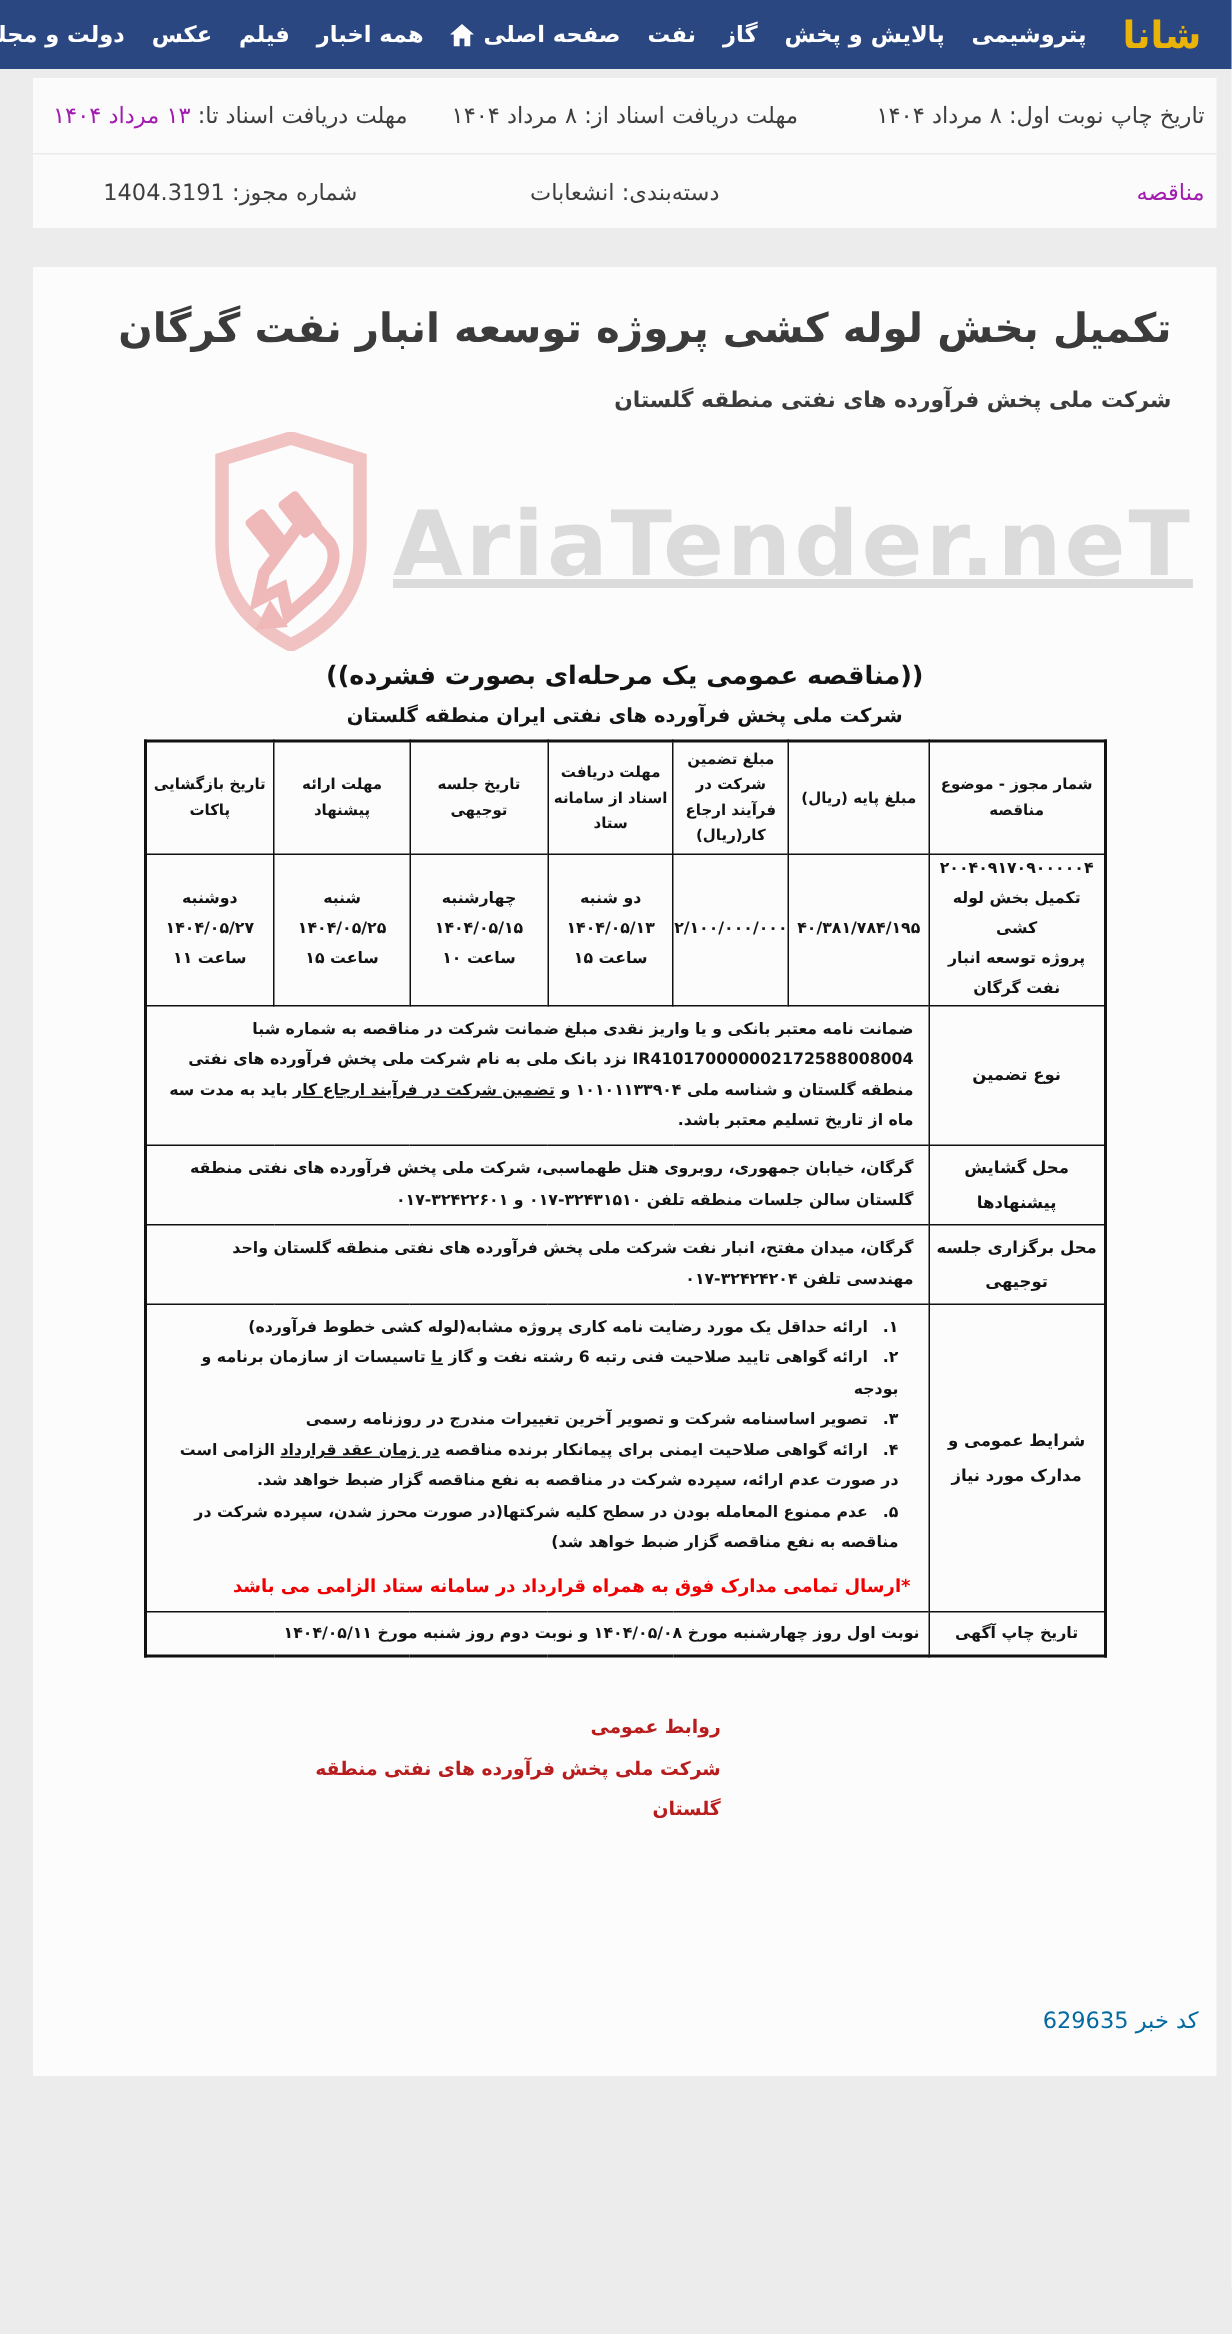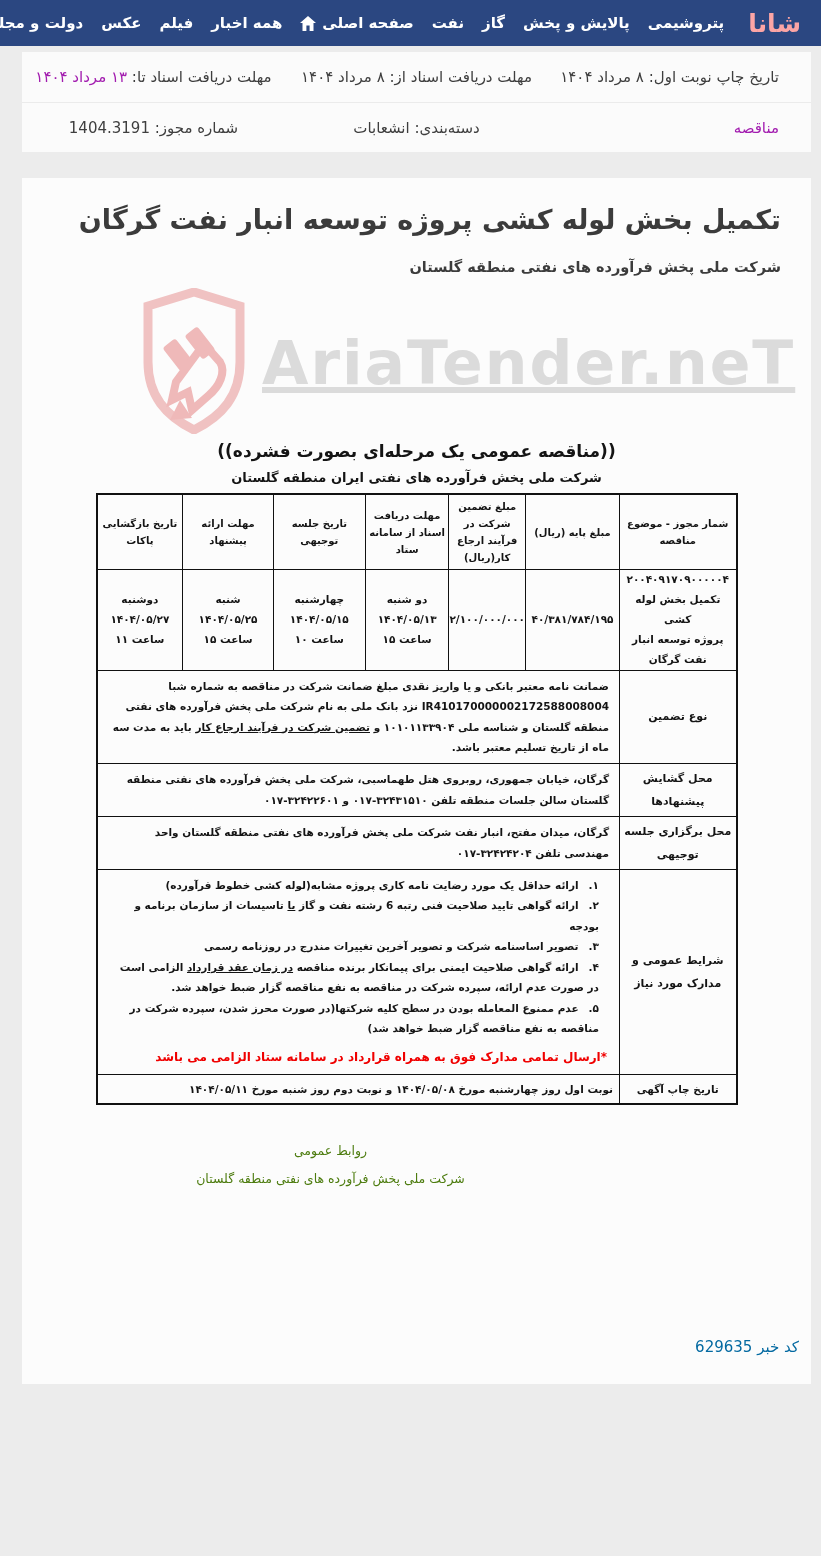--- a/index.html
+++ b/index.html
@@ -13,42 +13,42 @@
   }
   
   .navbar {
     height:46px; background:#2b4781;
     display:flex; align-items:center;
     padding:0 20px 0 0;
     gap:18px;
     white-space:nowrap; overflow:hidden;
   }
   .nav-logo {
-    color:#fca5a5; font-size:25px; font-weight:bold;
+    color:#eab308; font-size:25px; font-weight:bold;
     letter-spacing:1px; margin-left:6px; cursor:pointer;
     flex:0 0 auto;
   }
   .nav-item {
     color:#ffffff; font-size:15px; font-weight:bold;
     display:flex; align-items:center; gap:6px;
     cursor:pointer; flex:0 0 auto;
   }
   .home-glyph { width:16px; height:15px; display:inline-block; }
   
   .info-card {
     margin:6px 10px 0 22px;
     background:#fbfbfb;
   }
   .info-row {
     display:grid; grid-template-columns:1fr 1fr 1fr;
     align-items:center; height:50px;
     font-size:15px; color:#3e3e3e;
   }
   .info-row + .info-row { border-top:1px solid #ebebeb; }
-  .info-cell-r { text-align:right; padding-right:32px; }
+  .info-cell-r { text-align:right; padding-right:8px; }
   .info-cell-c { text-align:center; }
   .info-cell-l { text-align:center; }
   .b { font-weight:normal; color:#a21caf; }
   
   .main-card {
     margin:26px 10px 0 22px;
     background:#fcfcfc;
     height:1206px;
     position:relative;
   }
@@ -99,22 +99,22 @@
   .u { text-decoration:underline; }
   .cond { padding-right:10px; }
   .cond .num { display:inline-block; margin-left:10px; }
   .red-note {
     color:#f00000; font-size:12px; font-weight:bold;
     margin-top:7px; padding-right:2px;
   }
   .tender-no { letter-spacing:1px; }
   .signature {
     width:300px; margin:32px 257px 0 85px;
-    text-align:center; font-size:12.5px; font-weight:normal;
-    line-height:2.2; color:#4d7c0f;
+    text-align:right; font-size:12.5px; font-weight:bold;
+    line-height:2.2; color:#b91c1c;
   }
   .news-code {
     position:absolute; bottom:28px; right:12px;
     color:#0369a1; font-size:15px;
   }
 </style>
 </head>
 <body>
 
 <nav class="navbar">

